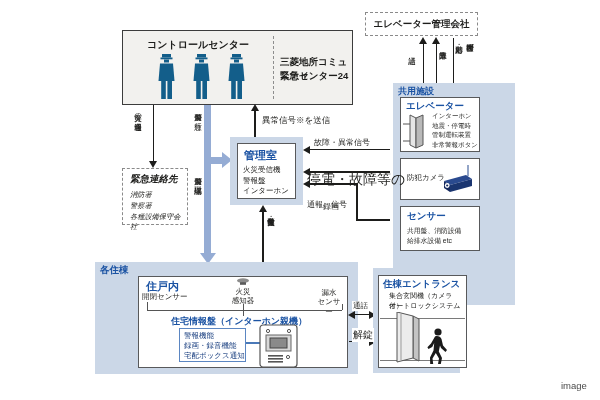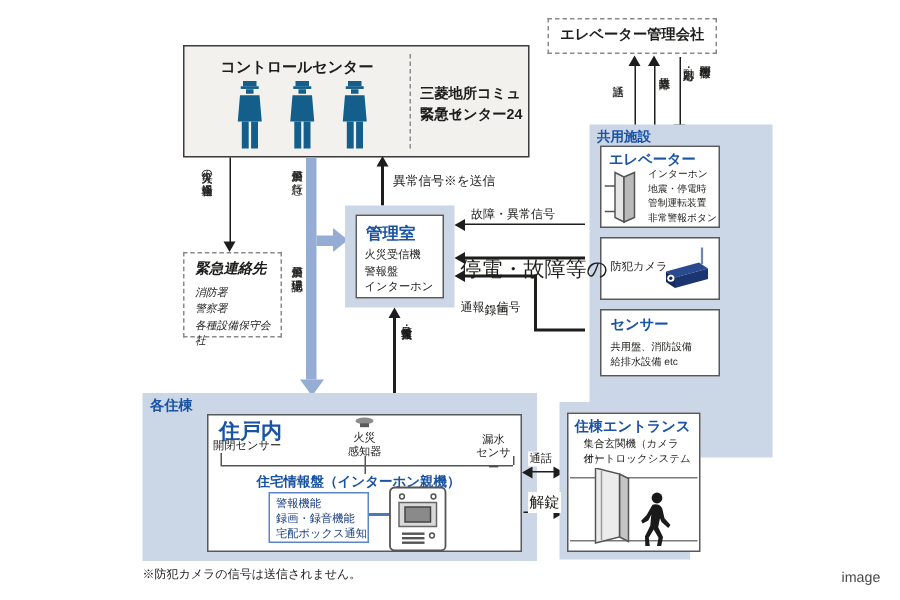--- a/index.html
+++ b/index.html
@@ -165,21 +165,21 @@
   <div class="abs vl" style="left:356px;top:183px;height:37px;"></div>
   <div class="abs hl" style="left:356px;top:219px;width:34px;"></div>
   <div class="abs ah-left" style="left:303px;top:180px;"></div>
   <div class="abs" style="left:307px;top:171px;font-size:14px;">停電・故障等の</div>
   <div class="abs" style="left:307px;top:198.5px;font-size:8px;">通報・信号</div>
 
   <div class="abs panel" style="left:95px;top:262px;width:263px;height:112px;">
     <div class="abs bold blue" style="left:5px;top:2px;font-size:9.5px;">各住棟</div>
 
     <div class="abs wbox" style="left:43px;top:14px;width:210px;height:92px;">
-      <div class="abs bold blue" style="left:7px;top:2px;font-size:14px;">住戸内</div>
+      <div class="abs bold blue" style="left:7px;top:2px;font-size:11px;">住戸内</div>
 
       <div class="abs" style="left:3px;top:15px;font-size:7.5px;">開閉センサー</div>
 
       <svg class="abs" style="left:97px;top:1px;" width="14" height="8" viewBox="0 0 14 8">
         <ellipse cx="7" cy="2.6" rx="6" ry="2.3" fill="#8c8c8c"></ellipse>
         <rect x="4" y="4.2" width="6" height="2.6" fill="#5a5a5a"></rect>
       </svg>
       <div class="abs ctr" style="left:92px;top:10px;width:24px;font-size:7.5px;">火災</div>
       <div class="abs ctr" style="left:90px;top:18.5px;width:28px;font-size:7.5px;">感知器</div>
 
@@ -207,21 +207,20 @@
         <rect x="7" y="11" width="25" height="16" fill="#d9d9d9" stroke="#666" stroke-width="1"></rect>
         <rect x="11" y="14" width="17" height="10" fill="#8a8a8a" stroke="#444" stroke-width="1"></rect>
         <rect x="9" y="31" width="15" height="1.6" fill="#555"></rect>
         <rect x="9" y="34" width="15" height="1.6" fill="#555"></rect>
         <rect x="9" y="37" width="15" height="1.6" fill="#555"></rect>
         <circle cx="29" cy="33" r="1.6" fill="none" stroke="#555" stroke-width="1"></circle>
       </svg>
     </div>
   </div>
 
-  <div class="abs" style="left:95px;top:377px;font-size:8px;">※防犯カメラの信号は送信されません。</div>
 
   <div class="abs hl" style="left:354px;top:313.5px;width:16px;"></div>
   <div class="abs ah-left" style="left:348px;top:310.5px;"></div>
   <div class="abs ah-right" style="left:369px;top:310.5px;"></div>
   <div class="abs chip" style="left:352px;top:301px;font-size:7.5px;z-index:6;">通話</div>
 
   <div class="abs hl" style="left:349px;top:340.5px;width:21px;"></div>
   <div class="abs ah-right" style="left:369px;top:337.5px;"></div>
   <div class="abs chip" style="left:352px;top:328px;font-size:10px;z-index:6;">解錠</div>
 

